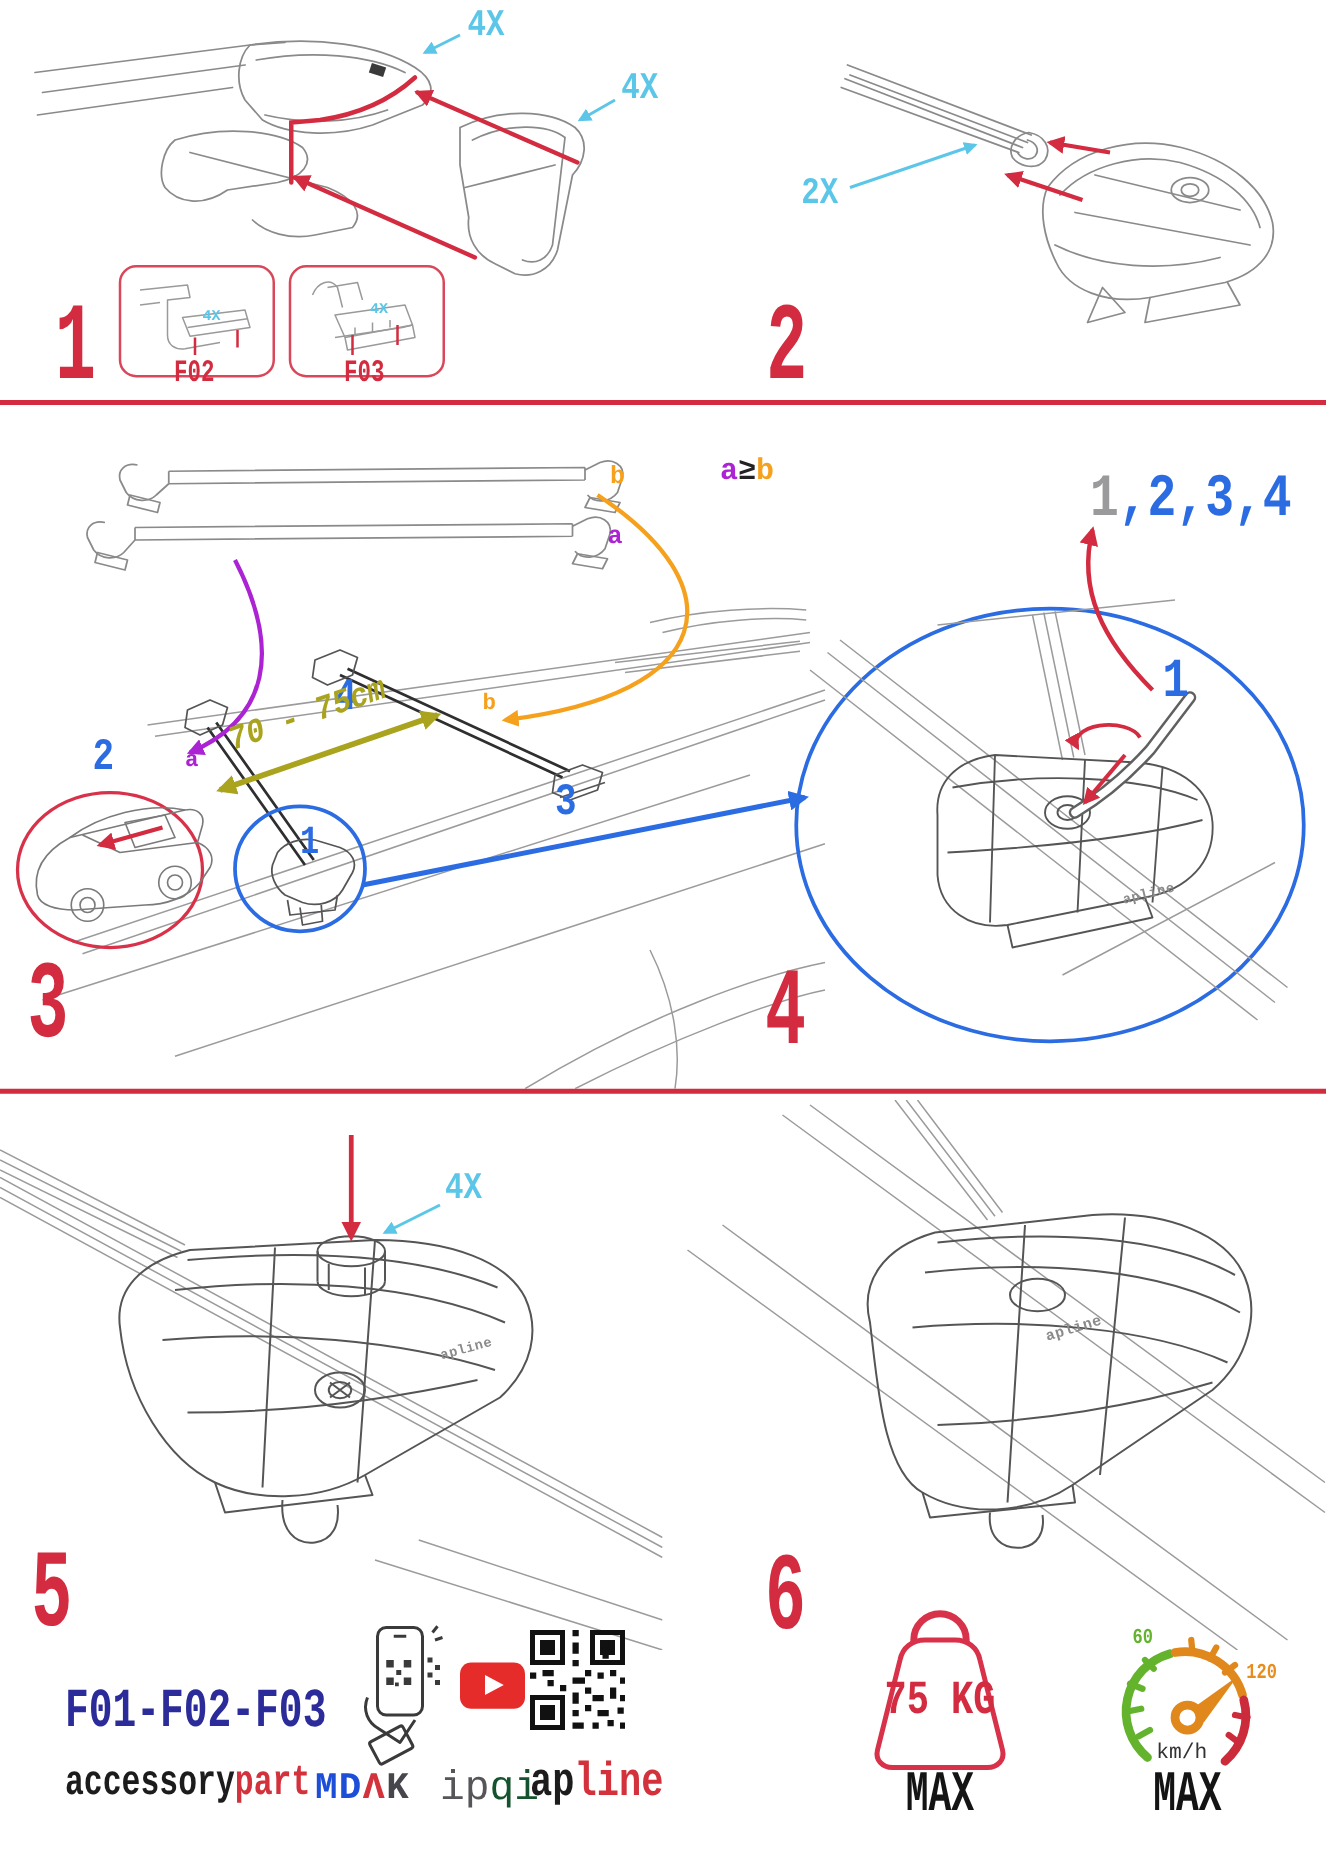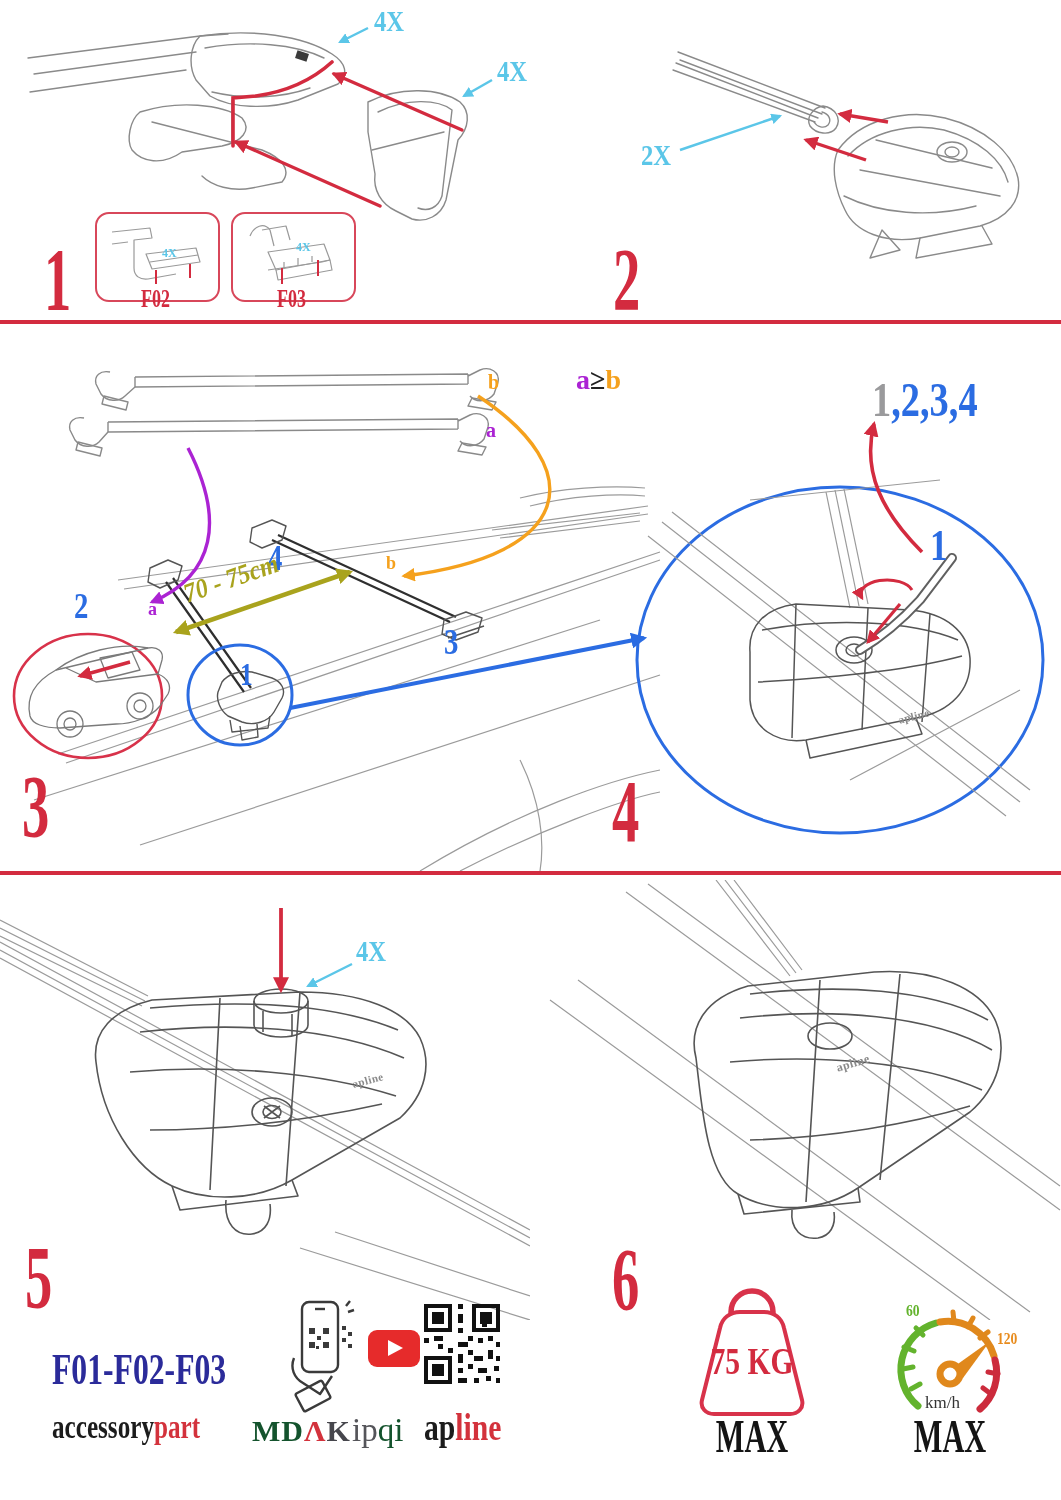--- a/index.html
+++ b/index.html
@@ -1,17 +1,17 @@
 <!DOCTYPE html>
 <html><head>
 <meta charset="utf-8">
 <style>
   html,body{margin:0;padding:0;background:#ffffff;}
   #page{position:relative;width:1061px;height:1500px;background:#fff;overflow:hidden;
-        font-family:Liberation Serif, serif;}
+        font-family:Liberation Mono, monospace;}
   .abs{position:absolute;}
   .txt{position:absolute;white-space:nowrap;line-height:1;}
   .bignum{position:absolute;color:#d32b3f;font-weight:700;font-size:88px;line-height:1;
           transform:scaleX(0.62);transform-origin:left top;}
   .qty{color:#5bc6e8;font-weight:700;font-size:30px;transform:scaleX(0.82);transform-origin:left top;}
   .roofnum{color:#2b6ce2;font-weight:700;font-size:36px;transform:scaleX(0.8);transform-origin:left top;}
   .sep{position:absolute;left:0;width:1061px;height:4px;background:#d32b3f;}
   .insetbox{position:absolute;width:121px;height:86px;border:2px solid #d8475a;border-radius:14px;}
   .insetlabel{position:absolute;color:#d32b3f;font-weight:700;font-size:25px;width:121px;text-align:center;
               transform:scaleX(0.72);transform-origin:center top;}
@@ -188,21 +188,21 @@
       <path d="M100,328 L132,322 L140,340 L108,348 Z"></path>
       <circle cx="70" cy="394" r="13"></circle>
         <circle cx="70" cy="394" r="6"></circle>
       <circle cx="140" cy="376" r="13"></circle>
         <circle cx="140" cy="376" r="6"></circle>
     </g>
     <path d="M130,332 L80,346" fill="none" stroke="#d32b3f" stroke-width="3.4" marker-end="url(#arr-red)"></path>
   </svg>
   <div class="txt ablabel" style="left:488px;top:372px;color:#f5a11d">b</div>
   <div class="txt ablabel" style="left:486px;top:420px;color:#ab23d3">a</div>
-  <div class="txt" style="left:576px;top:366px;font-size:28px;font-weight:700">
+  <div class="txt" style="left:576px;top:366px;font-size:24px;font-weight:700">
     <span style="color:#ab23d3">a</span><span style="color:#222">≥</span><span style="color:#f5a11d">b</span>
   </div>
   <div class="txt roofnum" style="left:74px;top:588px">2</div>
   <div class="txt roofnum" style="left:268px;top:540px">4</div>
   <div class="txt roofnum" style="left:444px;top:624px">3</div>
   <div class="txt roofnum" style="left:240px;top:658px;font-size:32px">1</div>
   <div class="txt" style="left:180px;top:582px;color:#a9a31d;font-size:27px;font-weight:700;font-style:italic;transform:rotate(-19deg) scaleX(0.9);transform-origin:left top">70 - 75cm</div>
   <div class="txt" style="left:148px;top:600px;color:#ab23d3;font-size:18px;font-weight:700">a</div>
   <div class="txt" style="left:386px;top:554px;color:#f5a11d;font-size:18px;font-weight:700">b</div>
   <div class="bignum" style="left:22px;top:763px">3</div>
@@ -336,21 +336,21 @@
       <path d="M0,52h28v28h-28z M4,56v20h20v-20z M8,60h12v12h-12z" fill-rule="evenodd"></path>
       <path d="M34,0h5v5h-5z M34,10h5v9h-5z M34,24h5v5h-5z M44,32h5v5h-5z M34,38h10v5h-10z M54,34h5v5h-5z M64,32h5v5h-5z M72,38h4v5h-4z M0,34h5v5h-5z M10,32h9v5h-9z M14,40h5v5h-5z M24,44h5v5h-5z M34,50h5v9h-5z M44,46h5v5h-5z M50,52h9v5h-9z M64,46h5v9h-5z M72,52h4v5h-4z M34,64h5v5h-5z M44,60h5v5h-5z M54,64h9v5h-9z M70,62h5v5h-5z M34,74h9v5h-9z M50,74h5v5h-5z M62,72h5v5h-5z M72,74h4v5h-4z M58,14h5v9h-5z"></path>
     </g>
   </svg>
 
   
   <div class="txt brandrow" style="left:52px;top:1410px;font-size:34px;transform:scaleX(0.74);transform-origin:left top">
     <span style="color:#1c1c1c">accessory</span><span style="color:#d3323c">part</span>
   </div>
   <div class="txt brandrow" style="left:252px;top:1416px;font-size:30px;letter-spacing:1px">
-    <span style="color:#14532d">MD</span><span style="color:#d3323c">Λ</span><span style="color:#46464c">K</span>
+    <span style="color:#1d4ed8">MD</span><span style="color:#d3323c">Λ</span><span style="color:#46464c">K</span>
   </div>
   <div class="txt" style="left:352px;top:1414px;font-size:33px;font-weight:400">
     <span style="color:#55555a">ip</span><span style="color:#14532d">qi</span>
   </div>
   <div class="txt brandrow" style="left:424px;top:1408px;font-size:38px;transform:scaleX(0.78);transform-origin:left top">
     <span style="color:#1c1c1c">ap</span><span style="color:#d3323c">line</span>
   </div>
 
   
   <svg class="abs" style="left:672px;top:1284px" width="160" height="132" viewBox="0 0 160 132">

